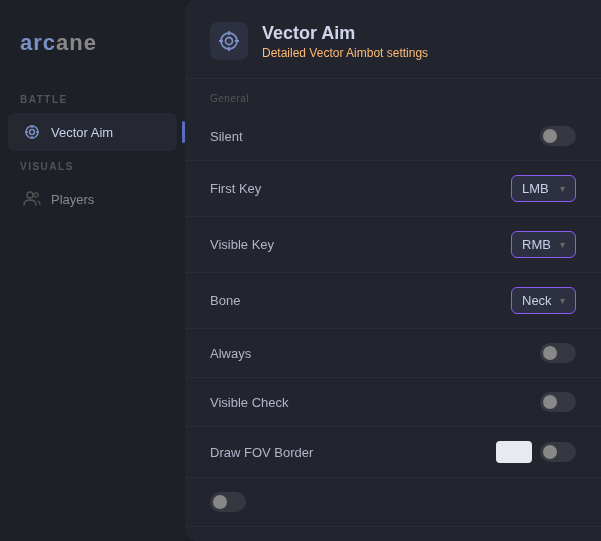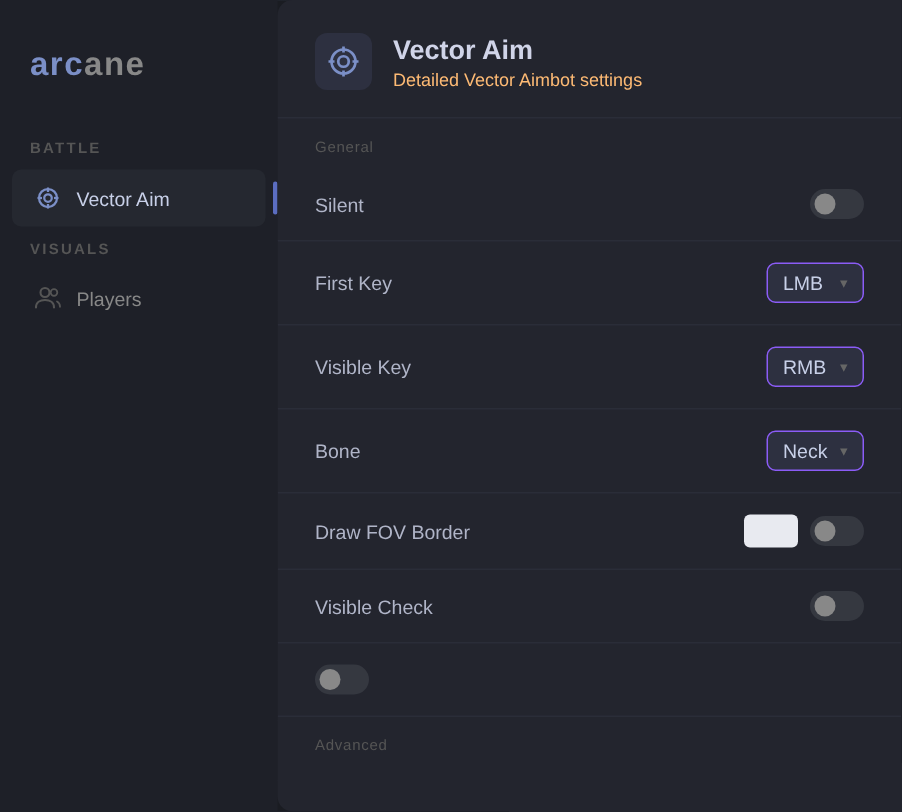--- a/index.html
+++ b/index.html
@@ -330,37 +330,43 @@
     <div class="setting-row">
       <span class="setting-label">Bone</span>
       <div class="setting-control">
         <div class="dropdown">
           <span>Neck</span>
           <span class="dropdown-arrow">▾</span>
         </div>
       </div>
     </div>
 
+    <div class="setting-row">
+      <span class="setting-label">Always</span>
+      <div class="setting-control">
+        <div class="toggle"></div>
+      </div>
+    </div>
+
+    <div class="setting-row">
+      <span class="setting-label">Visible Check</span>
+      <div class="setting-control">
+        <div class="toggle"></div>
+      </div>
+    </div>
 
     <div class="setting-row">
       <span class="setting-label">Draw FOV Border</span>
       <div class="setting-control">
         <div class="white-box"></div>
         <div class="toggle"></div>
       </div>
     </div>
 
     <div class="setting-row">
-      <span class="setting-label">Visible Check</span>
-      <div class="setting-control">
-        <div class="toggle"></div>
-      </div>
-    </div>
-
-    <div class="setting-row">
       <div class="setting-control">
         <div class="toggle"></div>
       </div>
     </div>
 
     <div class="section-header">Advanced</div>
   </div>
 </main>
 
 </body></html>

